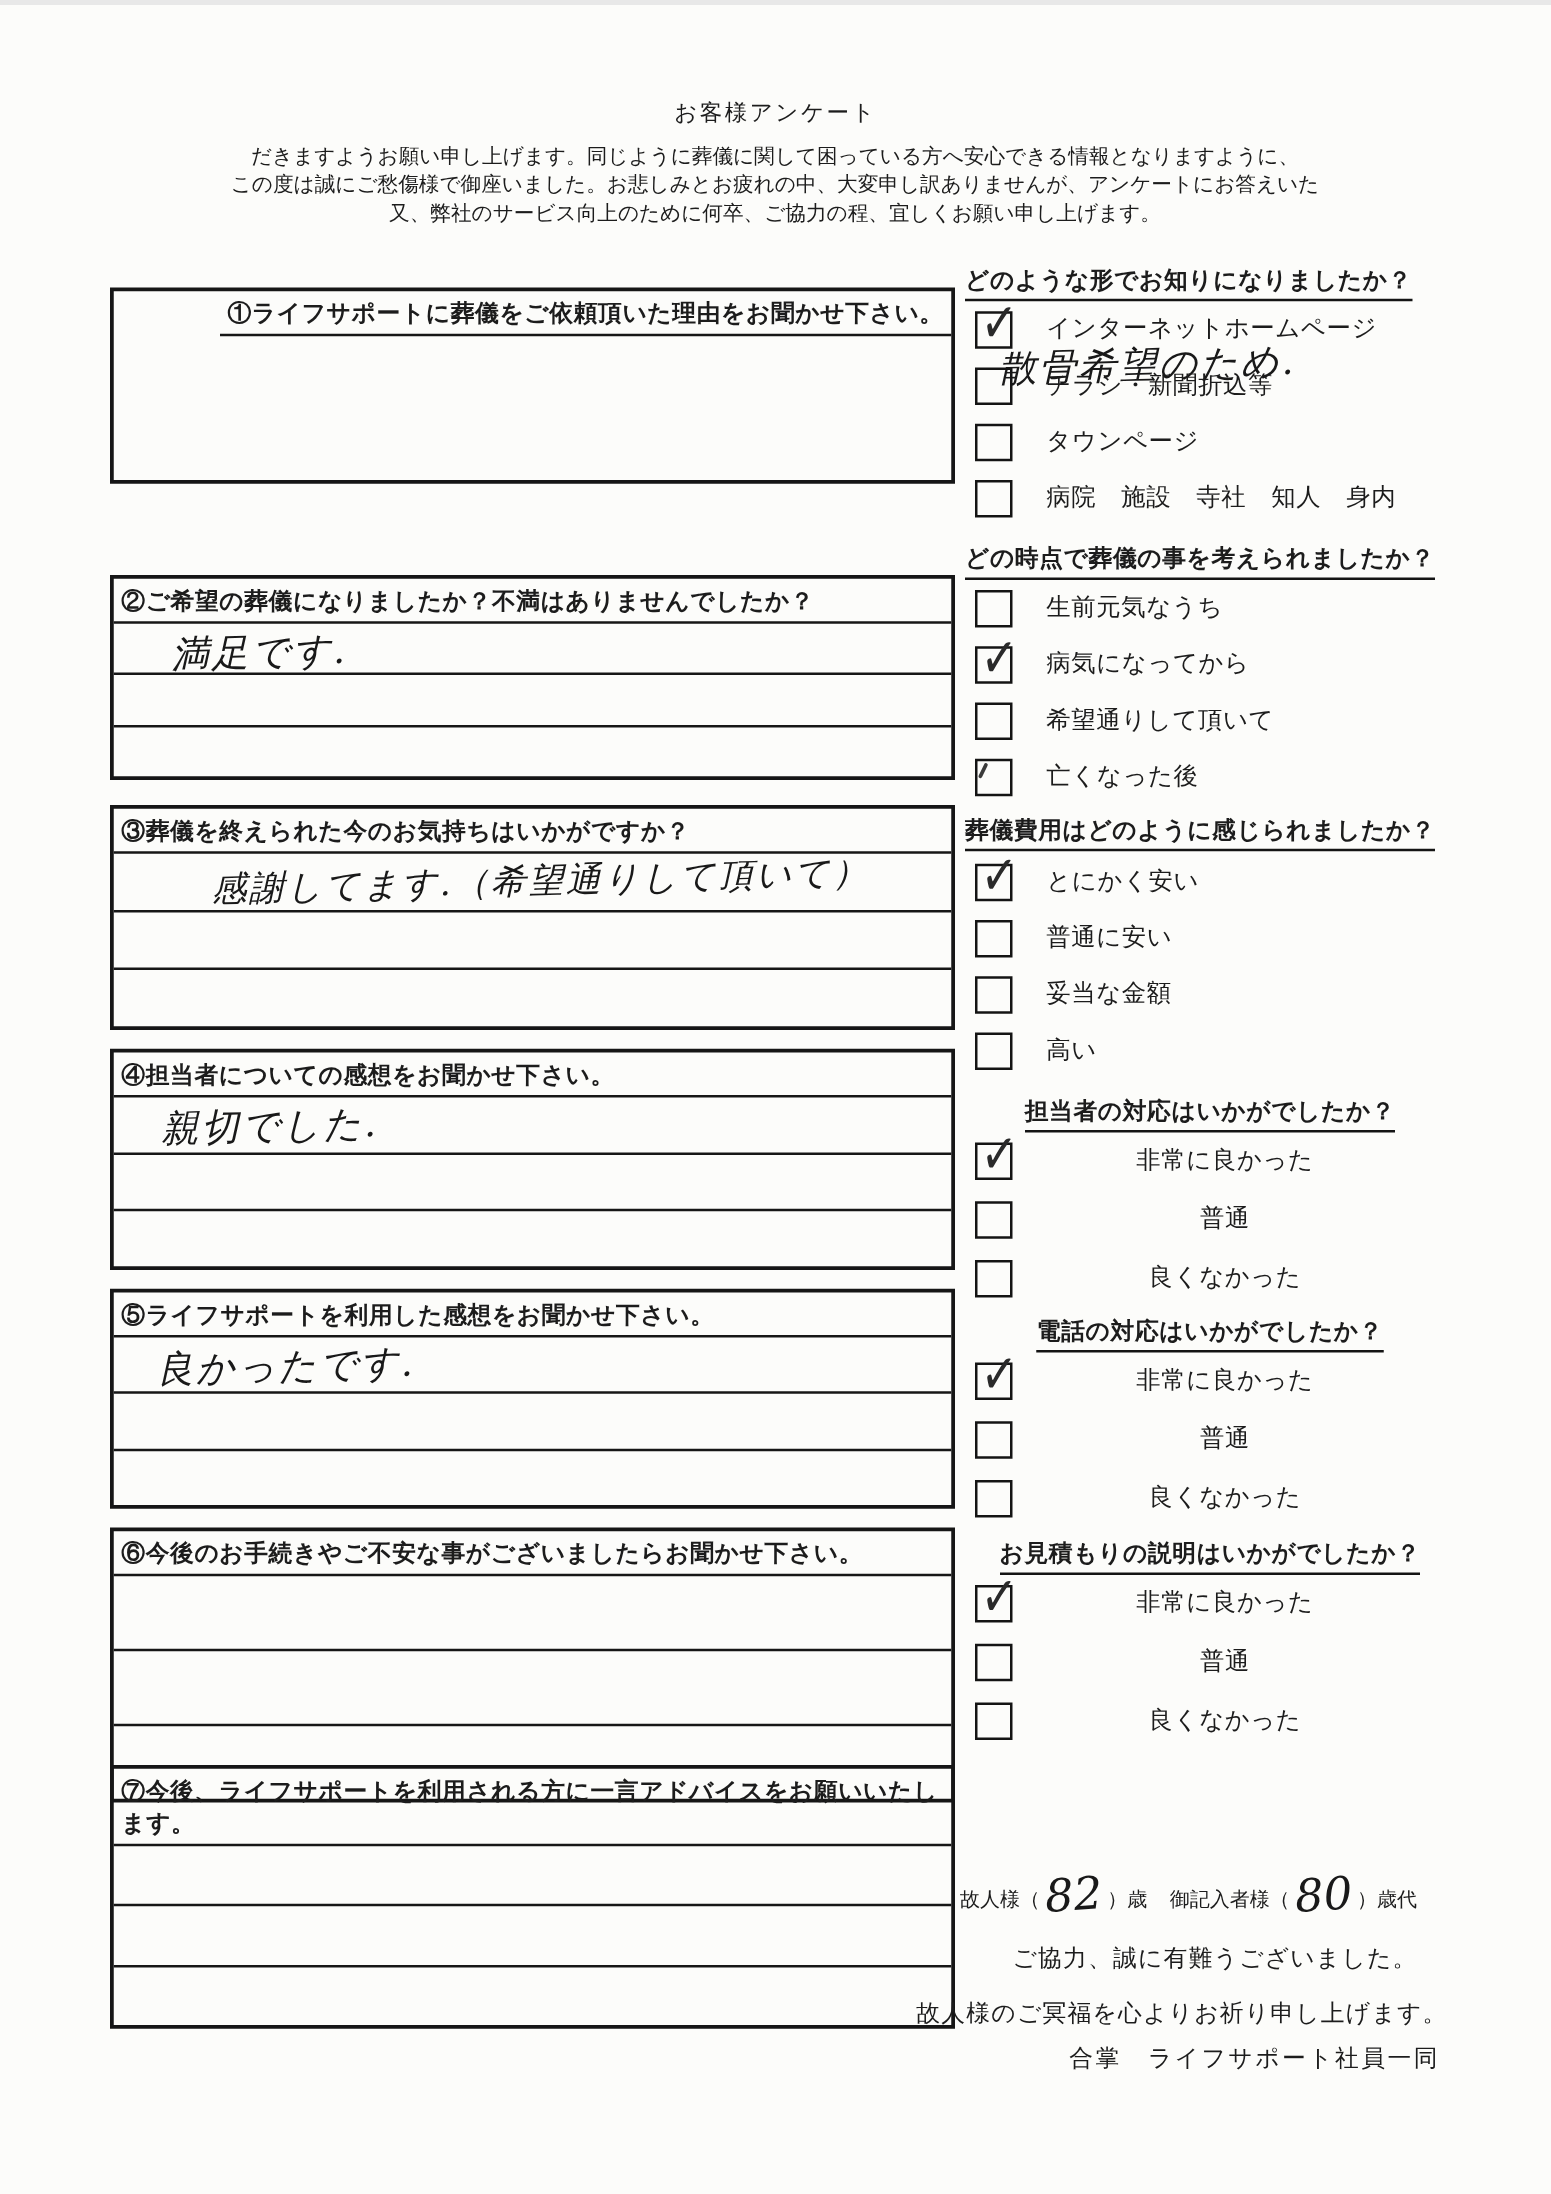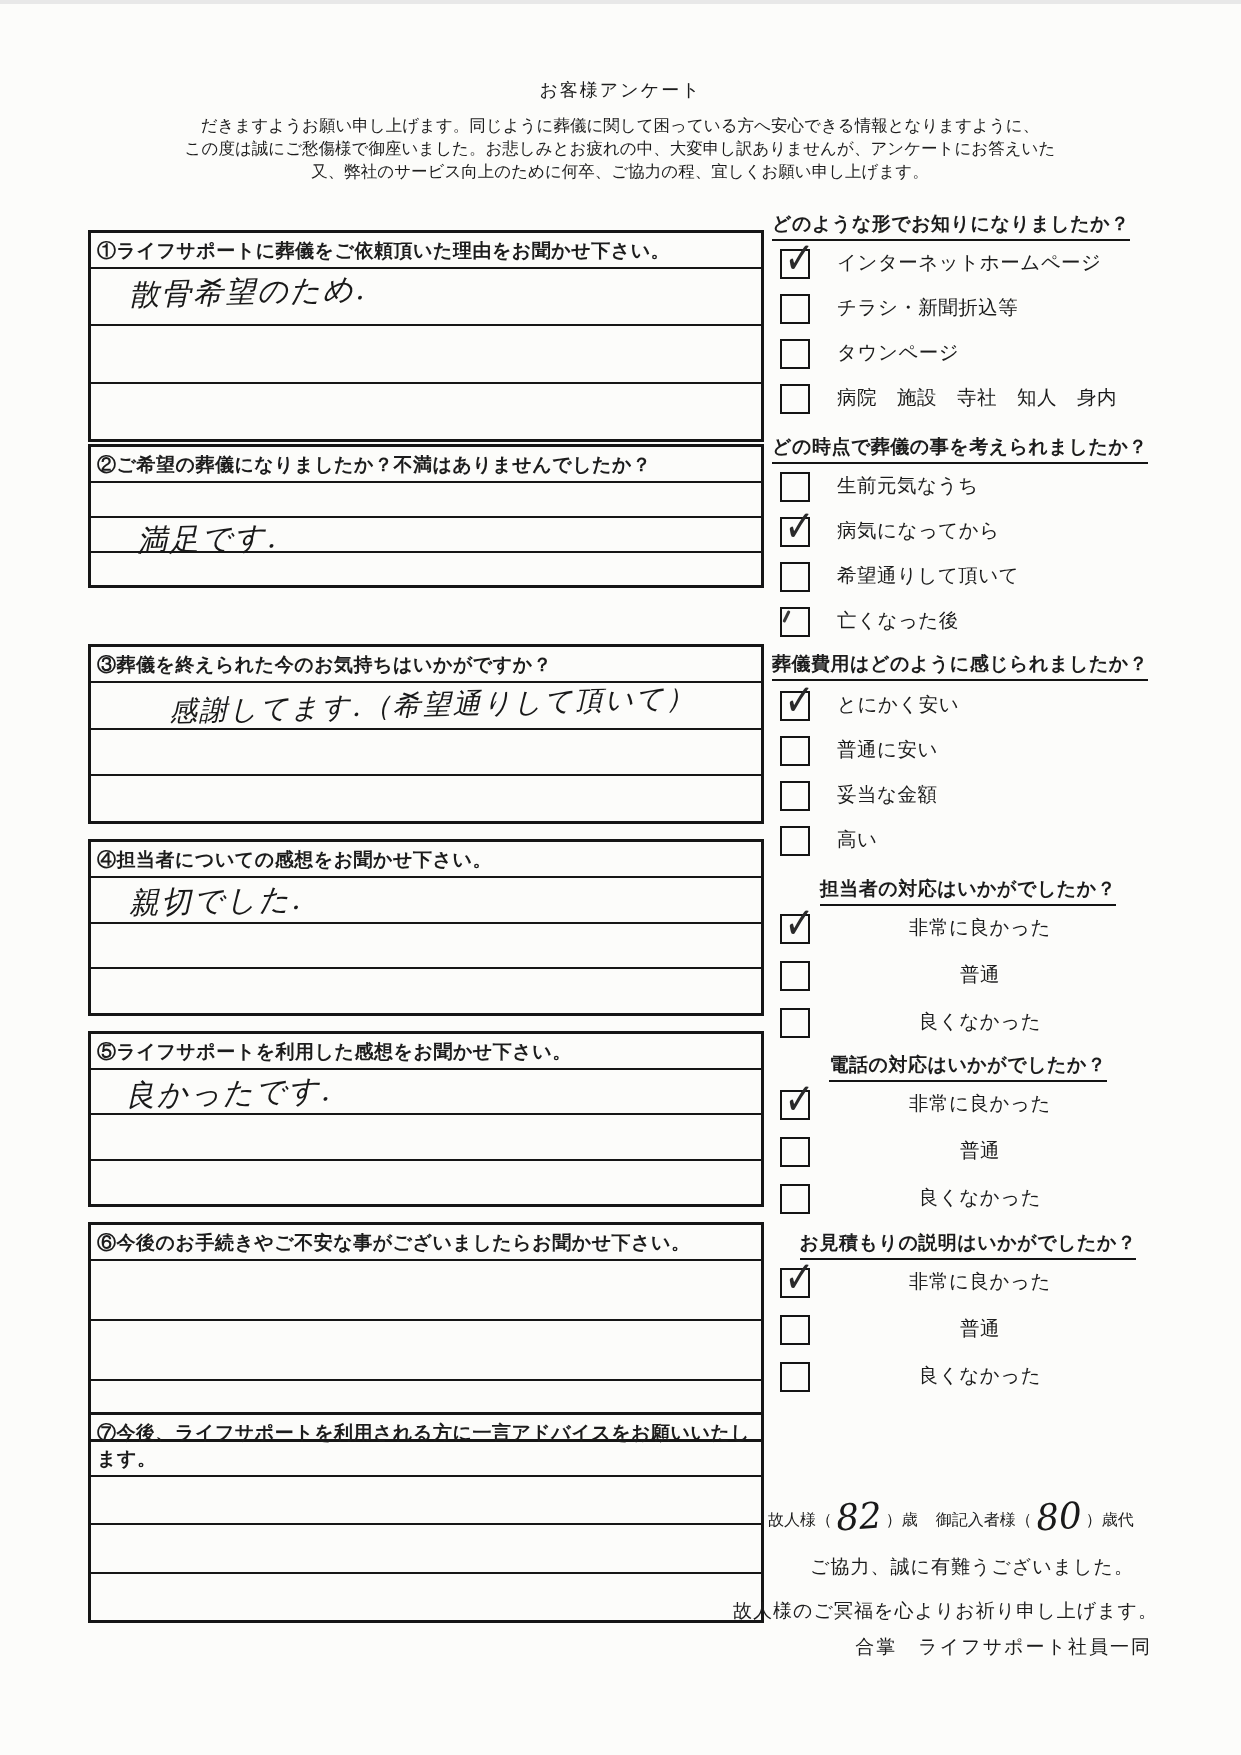--- a/index.html
+++ b/index.html
@@ -57,30 +57,30 @@
 
 <div id="page">
 
   <div class="doc-title">お客様アンケート</div>
   <div class="intro">
     <div>だきますようお願い申し上げます。同じように葬儀に関して困っている方へ安心できる情報となりますように、</div>
     <div>この度は誠にご愁傷様で御座いました。お悲しみとお疲れの中、大変申し訳ありませんが、アンケートにお答えいた</div>
     <div>又、弊社のサービス向上のために何卒、ご協力の程、宜しくお願い申し上げます。</div>
   </div>
 
-  <div class="qbox" style="top:226px;height:212px;">
+  <div class="qbox" style="top:226px;height:157px;align-items:flex-end;">
     <div class="qheader">①ライフサポートに葬儀をご依頼頂いた理由をお聞かせ下さい。</div>
     <div class="qrow">
       <span class="hw hw-answer" style="left:38px;">散骨希望のため.</span>
     </div>
     <div class="qrow"></div>
     <div class="qrow"></div>
   </div>
 
-  <div class="qbox" style="top:440px;height:144px;gap:33px;">
+  <div class="qbox" style="top:456px;height:164px;">
     <div class="qheader">②ご希望の葬儀になりましたか？不満はありませんでしたか？</div>
     <div class="qrow">
       <span class="hw hw-answer" style="left:46px;">満足です.</span>
     </div>
     <div class="qrow"></div>
     <div class="qrow"></div>
   </div>
 
   <div class="qbox" style="top:640px;height:180px;">
     <div class="qheader">③葬儀を終えられた今のお気持ちはいかがですか？</div>

